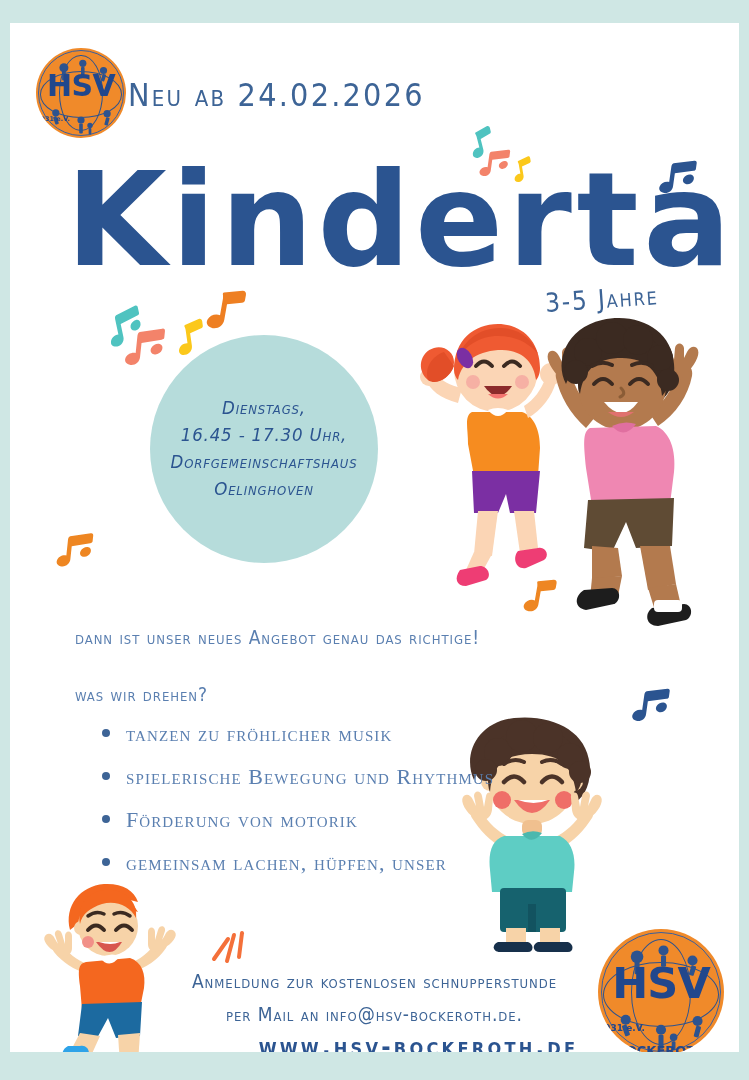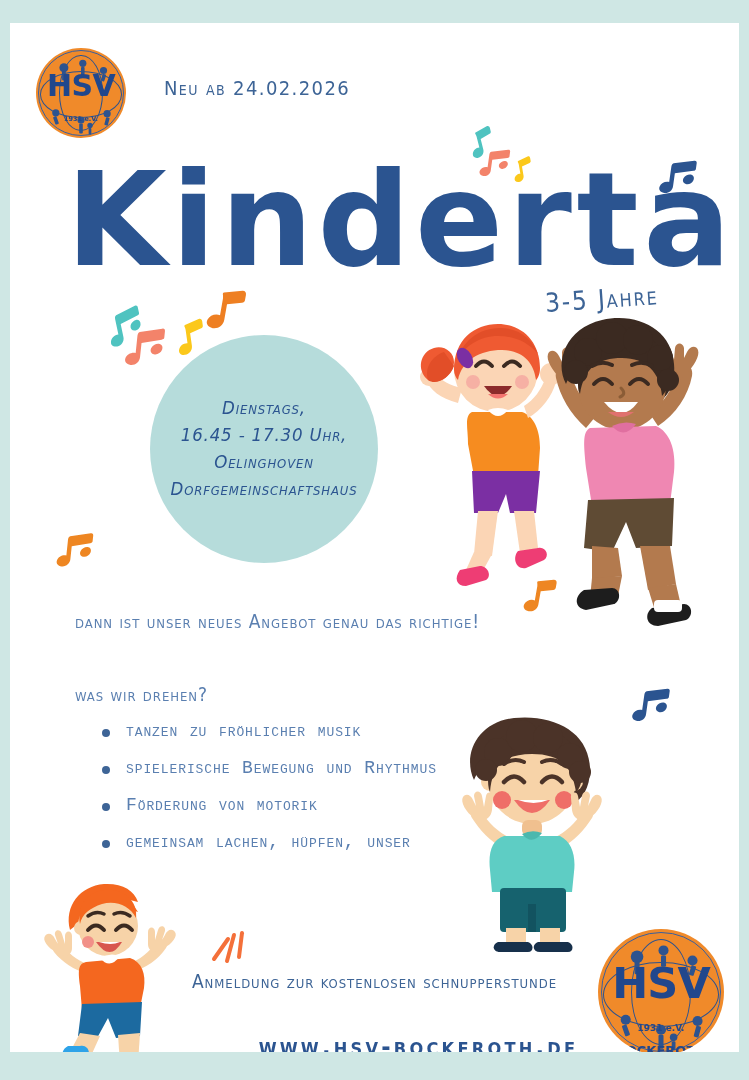--- a/index.html
+++ b/index.html
@@ -22,39 +22,38 @@
   .logo .ring{position:absolute;inset:2%;border-radius:50%;border:1px solid #3a5f9e;box-sizing:border-box;}
   .logo .globe{position:absolute;left:4%;top:26%;width:92%;height:52%;border-radius:50%;border:1.2px solid #2d538f;box-sizing:border-box;}
   .logo .globe2{position:absolute;left:26%;top:8%;width:48%;height:84%;border-radius:50%;border:1.2px solid #2d538f;box-sizing:border-box;}
   .logo .hsv{
     position:absolute;left:0;top:26%;width:100%;
     text-align:center;color:#21478c;font-weight:bold;
     font-family:"DejaVu Sans", sans-serif;
     letter-spacing:-0.02em;line-height:1;
   }
   .logo .sub1{position:absolute;left:0;top:63%;width:100%;text-align:center;color:#21478c;font-weight:bold;font-family:"DejaVu Sans",sans-serif;line-height:1;margin-top:36px;}
-  .logo .sub2{position:absolute;left:0;top:75%;width:100%;text-align:center;color:#21478c;font-weight:bold;font-family:"DejaVu Sans",sans-serif;line-height:1;}
+  .logo .sub2{position:absolute;left:0;top:75%;width:100%;color:#21478c;font-weight:bold;font-family:"DejaVu Sans",sans-serif;line-height:1;}
   .logo svg{position:absolute;left:0;top:0;width:100%;height:100%;}
 
   #logo-top{left:26px;top:25px;width:90px;height:90px;}
   #logo-top .hsv{font-size:30px;}
   #logo-top .sub1{font-size:9px;}
   #logo-top .sub2{font-size:6.5px;}
 
   #logo-bottom{left:588px;top:906px;width:126px;height:126px;}
   #logo-bottom .hsv{font-size:43px;}
   #logo-bottom .sub1{font-size:13px;}
   #logo-bottom .sub2{font-size:9px;}
   #date-banner{
     position:absolute;left:118px;top:53px;
-    font-size:20px;color:#3d6496;
+    font-size:32px;color:#3d6496;
     font-family:"DejaVu Sans Condensed","DejaVu Sans", sans-serif;
     font-variant:small-caps;letter-spacing:0.07em;
     white-space:nowrap;
-    margin-left:36px;
   }
   #main-title{
     position:absolute;left:56px;top:132px;
     font-size:130px;line-height:1;
     color:#2b5490;
     font-family:"DejaVu Sans", sans-serif;
     font-weight:bold;
     letter-spacing:0.035em;
     white-space:nowrap;
   }
@@ -85,28 +84,28 @@
   .bodytext{
     position:absolute;
     color:#5a7fb0;
     font-family:"DejaVu Sans Condensed","DejaVu Sans", sans-serif;
     font-variant:small-caps;
     letter-spacing:0.05em;
     font-size:19px;
     white-space:nowrap;
   }
   #intro-1{left:65px;top:578px;}
-  #intro-2{left:65px;top:587px;}
+  #intro-2{left:65px;top:603px;}
   #question{left:65px;top:660px;}
 
   #bullet-list{position:absolute;left:88px;top:698px;}
   #bullet-list li{
     list-style:none;position:relative;
-    color:#5a7fb0;font-size:18px;
-    font-family:Liberation Mono, monospace;
+    color:#5a7fb0;font-size:22px;
+    font-family:Liberation Serif, serif;
     font-variant:small-caps;letter-spacing:0.05em;
     margin:0 0 17px 0;padding-left:28px;white-space:nowrap;
   }
   #bullet-list{margin:0;padding:0;}
   #bullet-list li:before{
     content:"";position:absolute;left:4px;top:8px;
     width:8px;height:8px;border-radius:50%;background:#3d6496;
   }
 
   
@@ -220,22 +219,22 @@
       <line x1="8" y1="36" x2="22" y2="16"></line>
       <line x1="21" y1="38" x2="28" y2="12"></line>
       <line x1="33" y1="34" x2="36" y2="10"></line>
     </g>
   </svg>
 
   <div id="info-circle">
     <div class="txt">
       <div>Dienstags,</div>
       <div>16.45 - 17.30 Uhr,</div>
+      <div>Dorfgemeinschaftshaus</div>
       <div>Oelinghoven</div>
-      <div>Dorfgemeinschaftshaus</div>
     </div>
   </div>
 
   <svg style="position:absolute;left:400px;top:285px;width:170px;height:295px;" viewBox="0 0 170 295">
     <g>
 
       <path d="M48 95 C30 90 20 82 16 72 C14 66 20 62 25 66 C31 72 40 78 52 80 Z" fill="#fbd5b5"></path>
       <circle cx="19" cy="69" r="9" fill="#fbd5b5"></circle>
 
       <path d="M18 72 C6 62 10 44 24 40 C34 37 44 44 44 54 C44 64 32 78 18 72 Z" fill="#ef5a32"></path>
@@ -419,20 +418,21 @@
   <div class="bodytext" id="question">was wir drehen?</div>
 
   <ul id="bullet-list">
     <li>tanzen zu fröhlicher musik</li>
     <li>spielerische Bewegung und Rhythmus</li>
     <li>Förderung von motorik</li>
     <li>gemeinsam lachen, hüpfen, unser</li>
   </ul>
 
   <div class="footer-line" id="footer-1">Anmeldung zur kostenlosen schnupperstunde</div>
+  <div class="footer-line" id="footer-2">per Mail an info@hsv-bockeroth.de.</div>
   <div class="footer-line" id="footer-3">www.hsv-bockeroth.de</div>
 
   <div class="logo" id="logo-bottom">
     <div class="ring"></div>
     <div class="globe"></div>
     <div class="globe2"></div>
     <svg viewBox="0 0 100 100">
       <g fill="#2d538f">
         <circle cx="31" cy="22" r="5"></circle>
           <rect x="29" y="26" width="4" height="10" rx="1"></rect>

